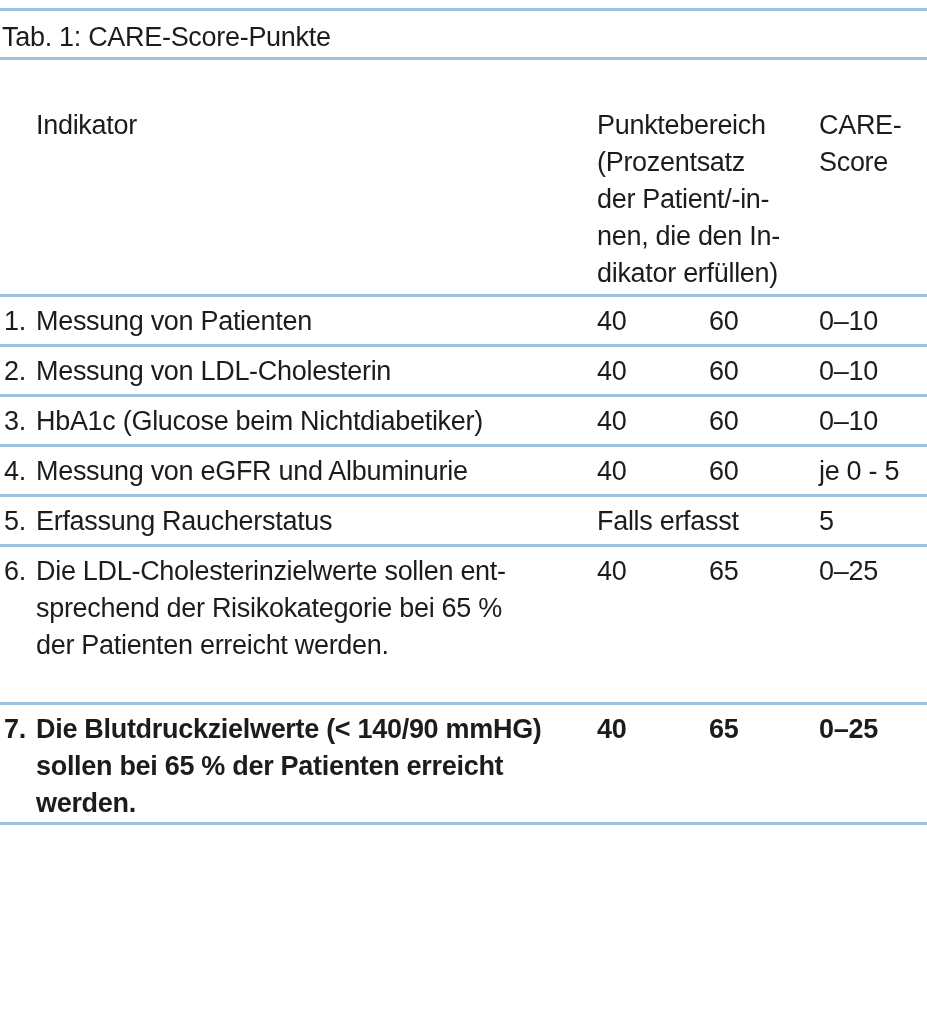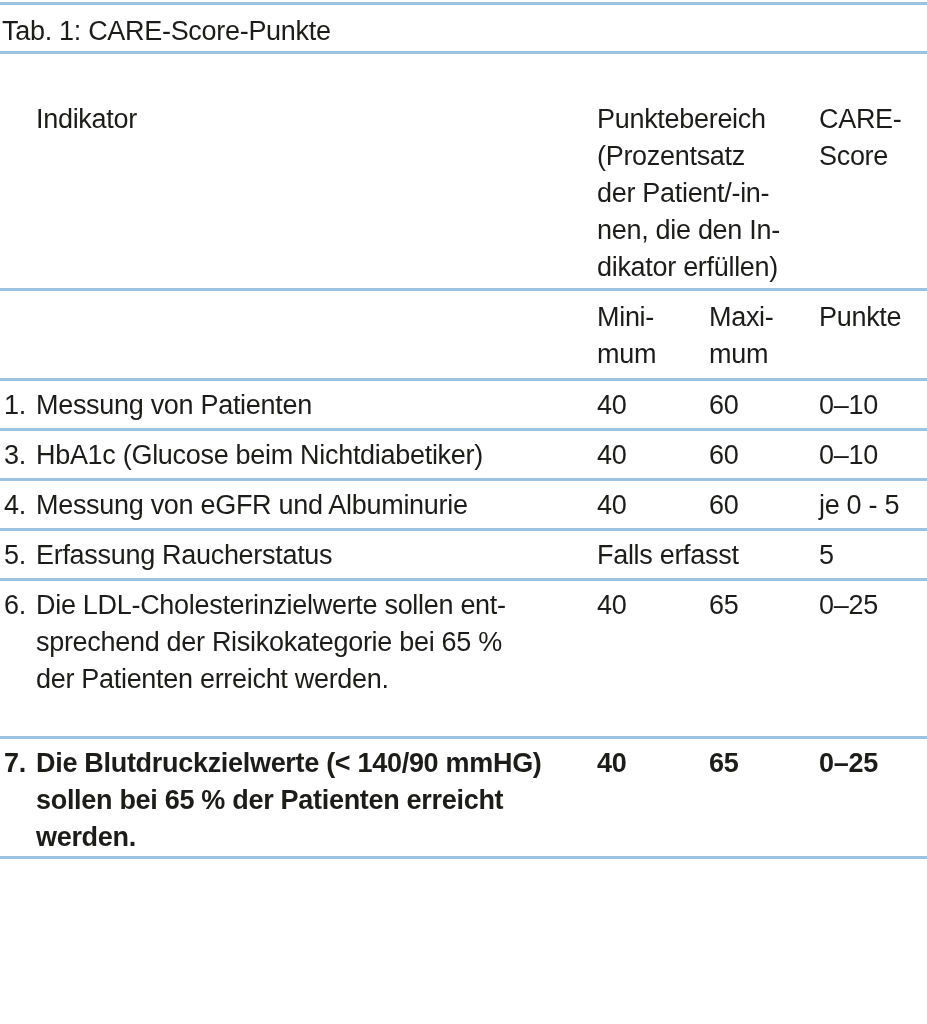--- a/index.html
+++ b/index.html
@@ -9,21 +9,21 @@
   * { box-sizing: border-box; }
   html, body { margin: 0; padding: 0; background: #ffffff; }
   body {
     width: 927px;
     font-family: "Liberation Sans", sans-serif;
     color: var(--ink);
   }
   .page {
     width: 927px;
     height: 1024px;
-    padding-top: 2px;
+    padding-top: 8px;
     overflow: hidden;
     background: #ffffff;
   }
   .caption {
     font-size: 27px;
     line-height: 37px;
     letter-spacing: -0.3px;
     border-top: 3px solid var(--rule);
     border-bottom: 3px solid var(--rule);
     padding: 8px 0 1px 2px;
@@ -92,36 +92,34 @@
       <td class="ind-plain">Indikator</td>
       <td class="val" colspan="2">Punktebereich
 (Prozentsatz
 der Patient/-in-
 nen, die den In-
 dikator erfüllen)</td>
       <td class="val">CARE-
 Score</td>
     </tr>
 
-    <tr class="r-sub">
-      <td class="ind-plain"></td>
-      <td class="val">Mini-
-mum</td>
-      <td class="val">Maxi-
-mum</td>
-      <td class="val">Punkte</td>
-    </tr>
 
     <tr class="r-single">
       <td class="ind"><span class="num">1.</span><span class="txt">Messung von Patienten</span></td>
       <td class="val">40</td>
       <td class="val">60</td>
       <td class="val">0–10</td>
     </tr>
 
+    <tr class="r-single">
+      <td class="ind"><span class="num">2.</span><span class="txt">Messung von LDL-Cholesterin</span></td>
+      <td class="val">40</td>
+      <td class="val">60</td>
+      <td class="val">0–10</td>
+    </tr>
 
     <tr class="r-single">
       <td class="ind"><span class="num">3.</span><span class="txt">HbA1c (Glucose beim Nichtdiabetiker)</span></td>
       <td class="val">40</td>
       <td class="val">60</td>
       <td class="val">0–10</td>
     </tr>
 
     <tr class="r-single">
       <td class="ind"><span class="num">4.</span><span class="txt">Messung von eGFR und Albuminurie</span></td>

